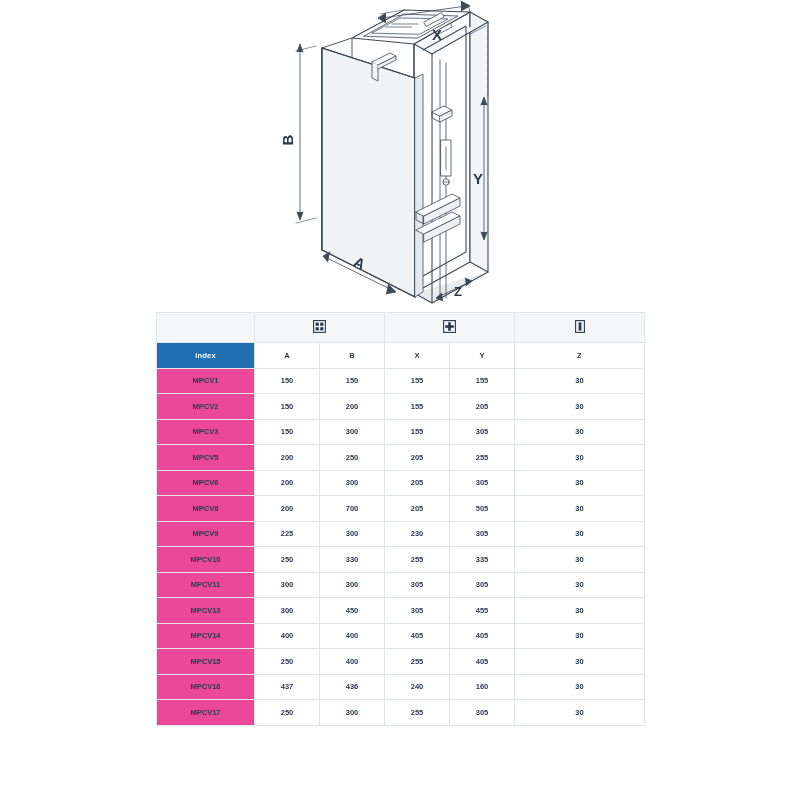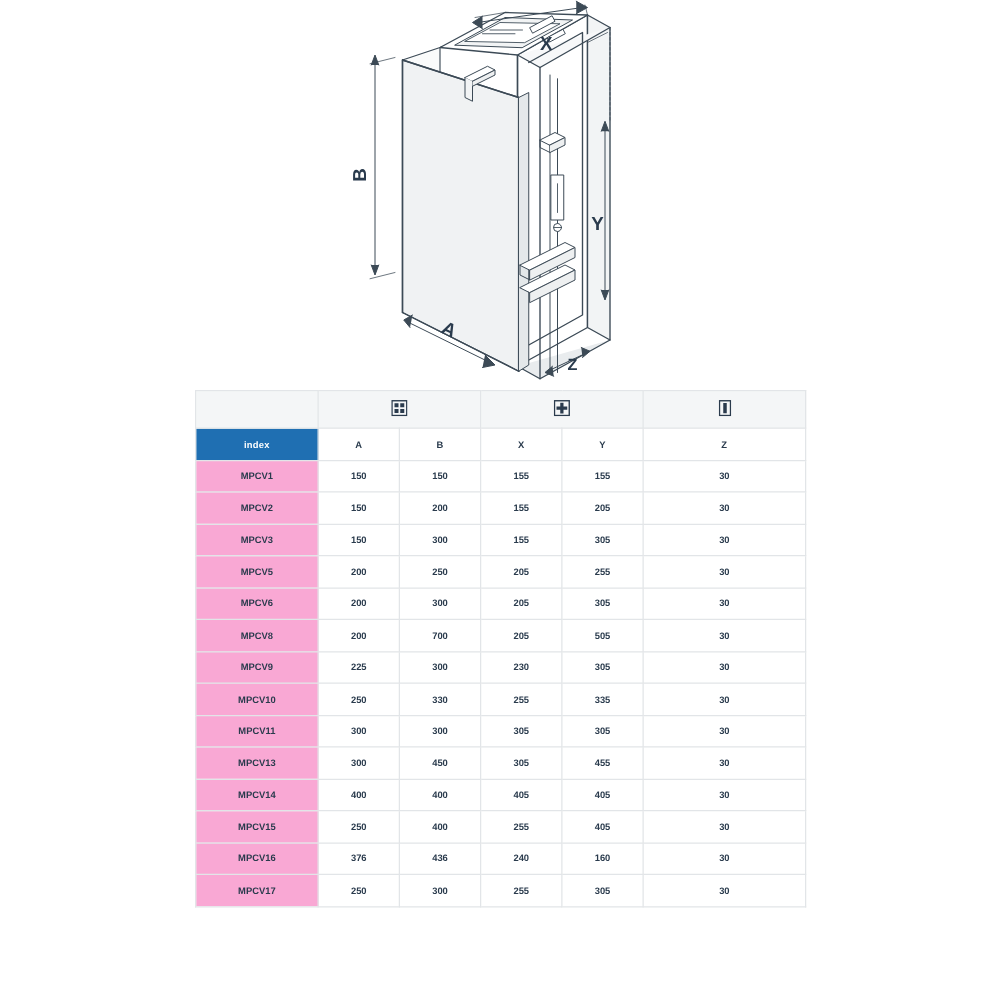--- a/index.html
+++ b/index.html
@@ -66,21 +66,21 @@
     color: #2a3b4d;
     font-size: 7.5px;
     letter-spacing: .2px;
     margin-top: 20px;
   }
   tr.head-row td.idx {
     background: #1f6fb2;
     color: #ffffff;
   }
   td.index-cell {
-    background: #f9a8d4;
+    background: #ec4899;
     color: #ffffff;
     font-size: 7px;
     border: 1px solid #ffffff;
   }
   td.val {
     background: #ffffff;
     color: #3a4a5a;
     font-weight: bold;
     font-size: 7.5px;
   }
@@ -339,21 +339,21 @@
         <tr>
           <td class="index-cell">MPCV15</td>
           <td class="val">250</td>
           <td class="val">400</td>
           <td class="val">255</td>
           <td class="val">405</td>
           <td class="val">30</td>
         </tr>
         <tr>
           <td class="index-cell">MPCV16</td>
-          <td class="val">376</td>
+          <td class="val">437</td>
           <td class="val">436</td>
           <td class="val">240</td>
           <td class="val">160</td>
           <td class="val">30</td>
         </tr>
         <tr>
           <td class="index-cell">MPCV17</td>
           <td class="val">250</td>
           <td class="val">300</td>
           <td class="val">255</td>

